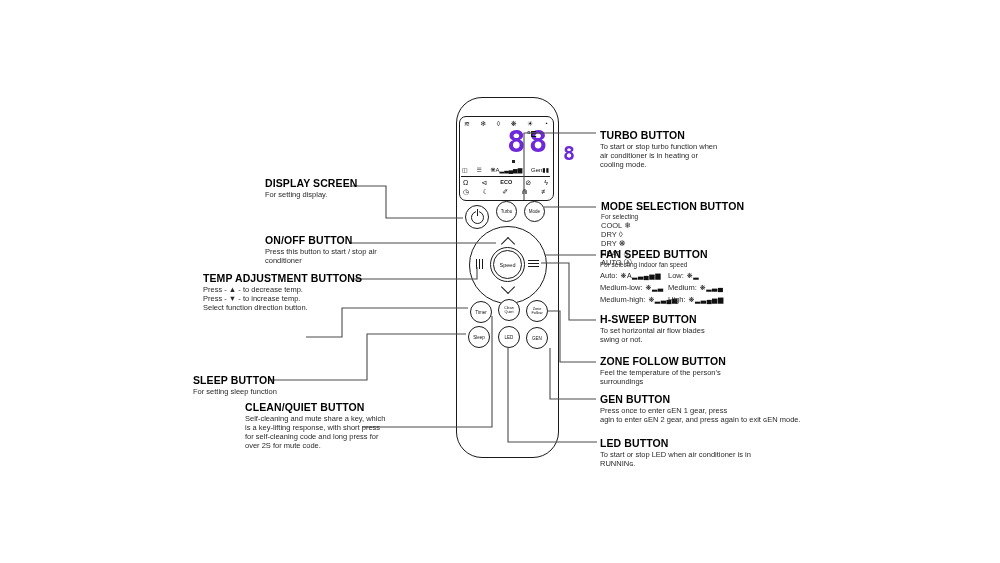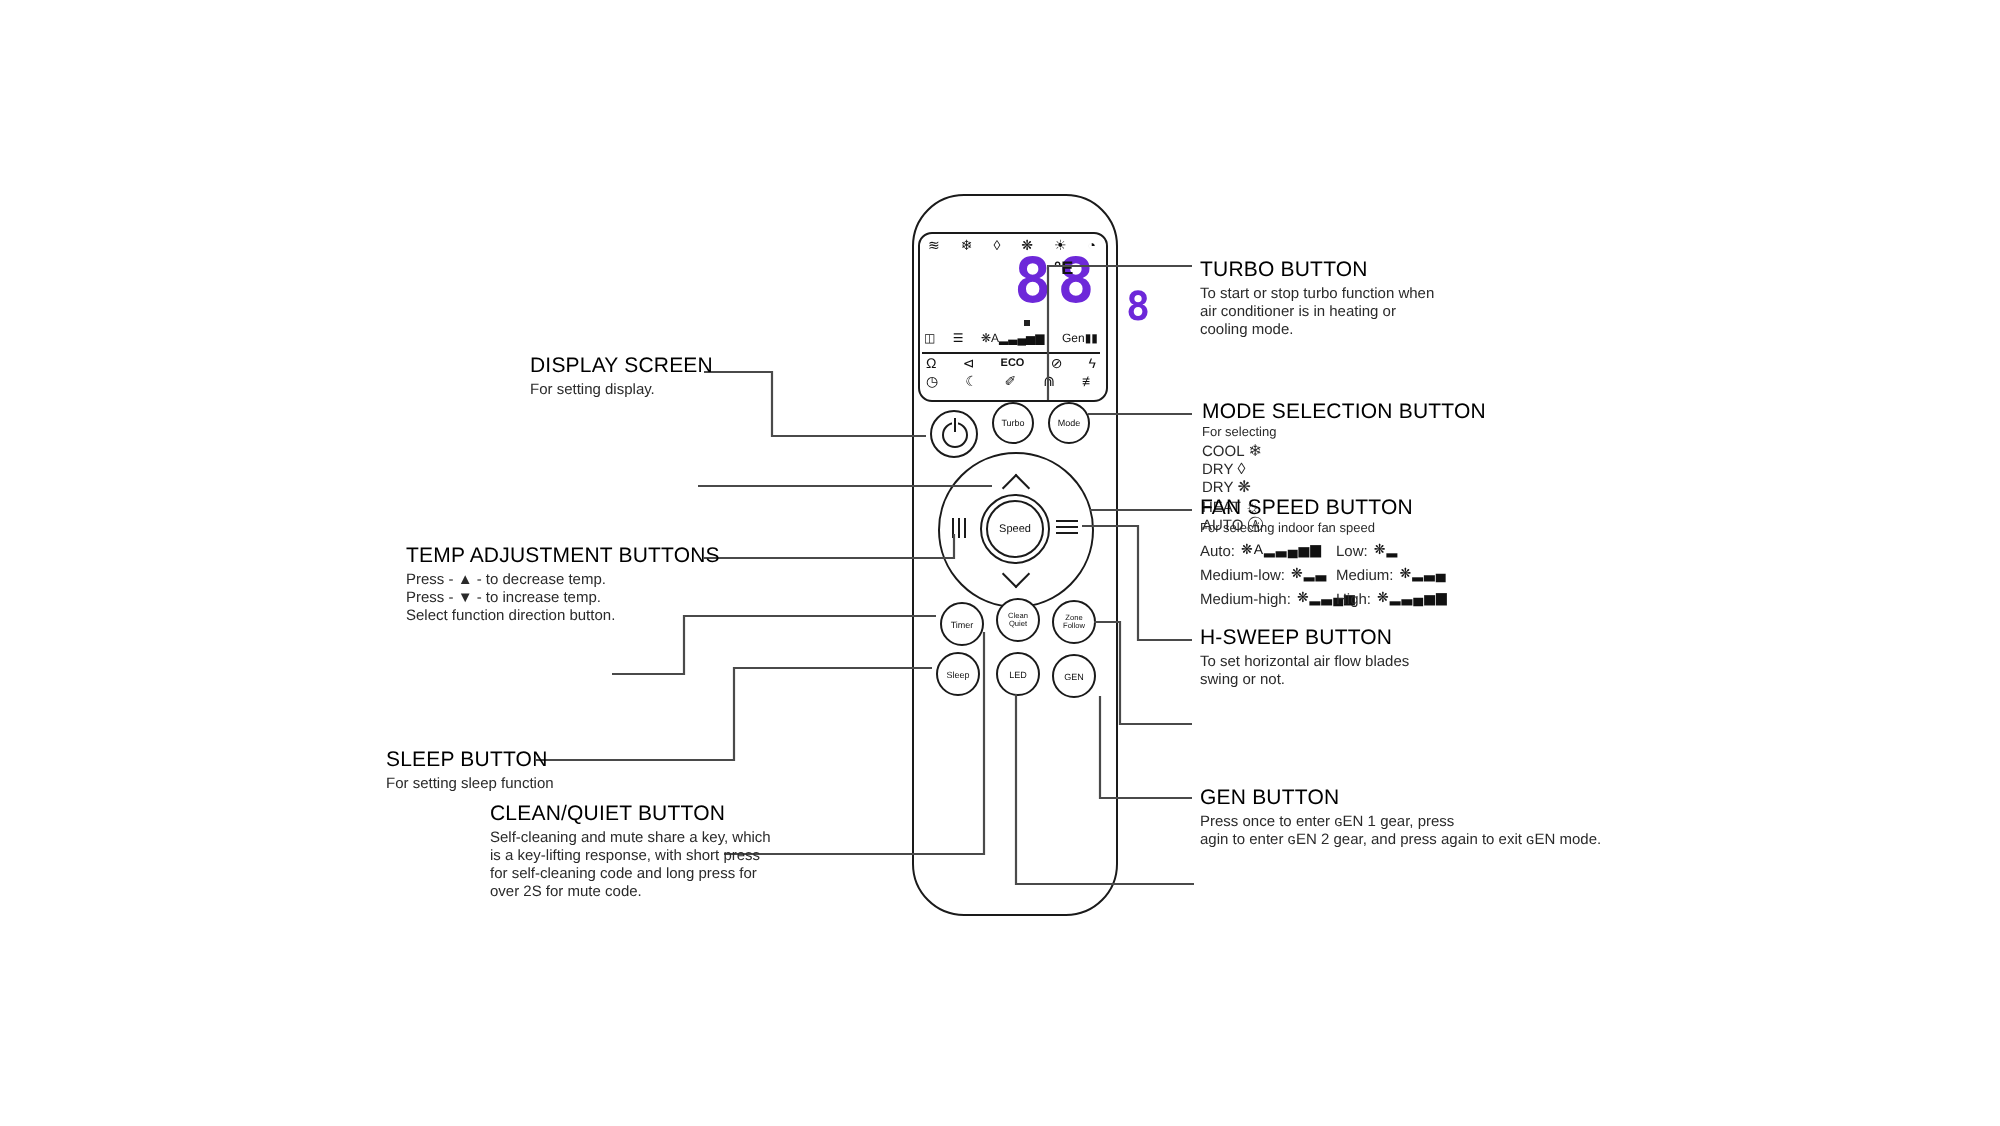--- a/index.html
+++ b/index.html
@@ -52,21 +52,21 @@
   .sleep-btn{left:468px;top:326px;}
   .led-btn{left:498px;top:326px;}
   .gen-btn{left:526px;top:327px;}
 
   
   svg.wires{left:0;top:0;pointer-events:none;}
   svg.wires polyline{fill:none;stroke:#4a4a4a;stroke-width:1.1;}
 
   
   .callout{position:absolute;font-size:7.5px;line-height:9px;color:#2a2a2a;white-space:nowrap;}
-  .callout .t{display:block;font-weight:normal;font-size:10.5px;line-height:12px;color:#000;
+  .callout .t{display:block;font-weight:bold;font-size:10.5px;line-height:12px;color:#000;
               letter-spacing:0.1px;margin-bottom:1px;}
   .callout .ln{display:block;}
   .mrow{display:flex;margin-top:1px;flex-direction:column;}
   .mrow .mi{display:flex;align-items:center;margin-right:13px;}
   .mrow .micon{margin-left:2px;font-size:8px;}
   .frow{display:flex;margin-top:3px;align-items:flex-end;}
   .frow .c1{width:68px;display:flex;}
   .frow .c2{display:flex;}
   .frow .fl{margin-right:3px;}
   .fbars{font-size:7px;color:#111;letter-spacing:0.5px;}
@@ -157,20 +157,25 @@
     <polyline points="596,362 560,362 560,311 547,311"></polyline>
     <polyline points="596,399 550,399 550,348"></polyline>
     <polyline points="508,347 508,442 597,442"></polyline>
   </svg>
 
   <div class="callout" style="left:265px;top:177px;">
     <span class="t">DISPLAY SCREEN</span>
     <span class="ln">For setting display.</span>
   </div>
 
+  <div class="callout" style="left:265px;top:234px;">
+    <span class="t">ON/OFF BUTTON</span>
+    <span class="ln">Press this button to start / stop air</span>
+    <span class="ln">conditioner</span>
+  </div>
 
   <div class="callout" style="left:203px;top:272px;">
     <span class="t">TEMP ADJUSTMENT BUTTONS</span>
     <span class="ln">Press - ▲ - to decrease temp.</span>
     <span class="ln">Press - ▼ - to increase temp.</span>
     <span class="ln">Select function direction button.</span>
   </div>
 
 
   <div class="callout" style="left:193px;top:374px;">
@@ -256,21 +261,31 @@
         </span>
     </div>
   </div>
 
   <div class="callout" style="left:600px;top:313px;">
     <span class="t">H-SWEEP BUTTON</span>
     <span class="ln">To set horizontal air flow blades</span>
     <span class="ln">swing or not.</span>
   </div>
 
+  <div class="callout" style="left:600px;top:355px;">
+    <span class="t">ZONE FOLLOW BUTTON</span>
+    <span class="ln">Feel the temperature of the person's</span>
+    <span class="ln">surroundings</span>
+  </div>
 
   <div class="callout" style="left:600px;top:393px;">
     <span class="t">GEN BUTTON</span>
     <span class="ln">Press once to enter ɢEN 1 gear, press</span>
     <span class="ln">agin to enter ɢEN 2 gear, and press again to exit ɢEN mode.</span>
   </div>
 
+  <div class="callout" style="left:600px;top:437px;">
+    <span class="t">LED BUTTON</span>
+    <span class="ln">To start or stop LED when air conditioner is in</span>
+    <span class="ln">RUNNINɢ.</span>
+  </div>
 
 </div>
 
 </body></html>

